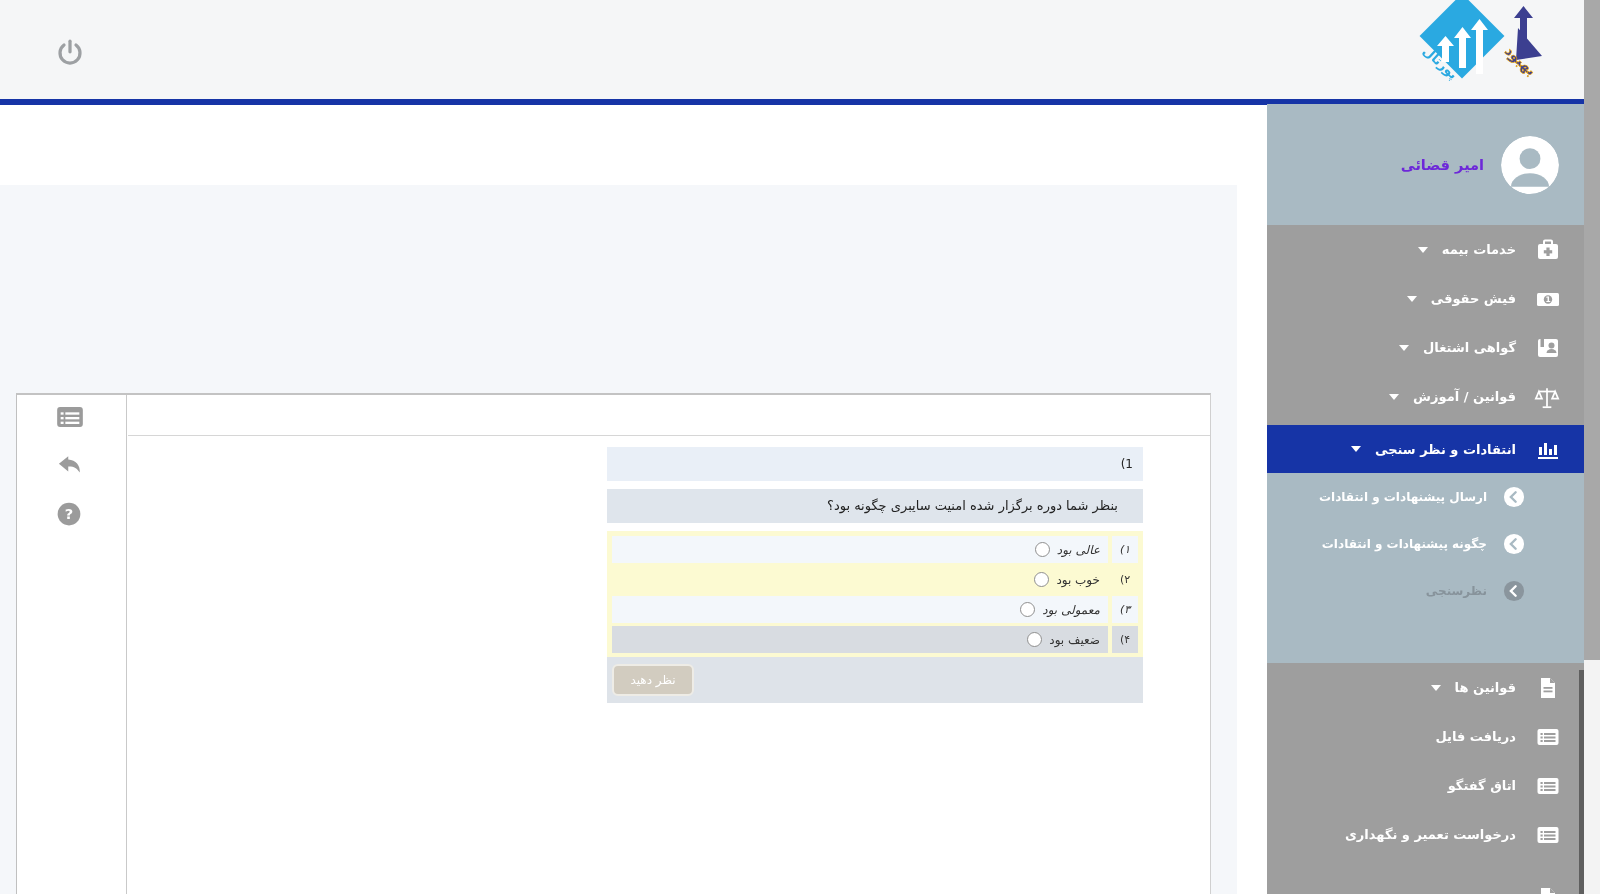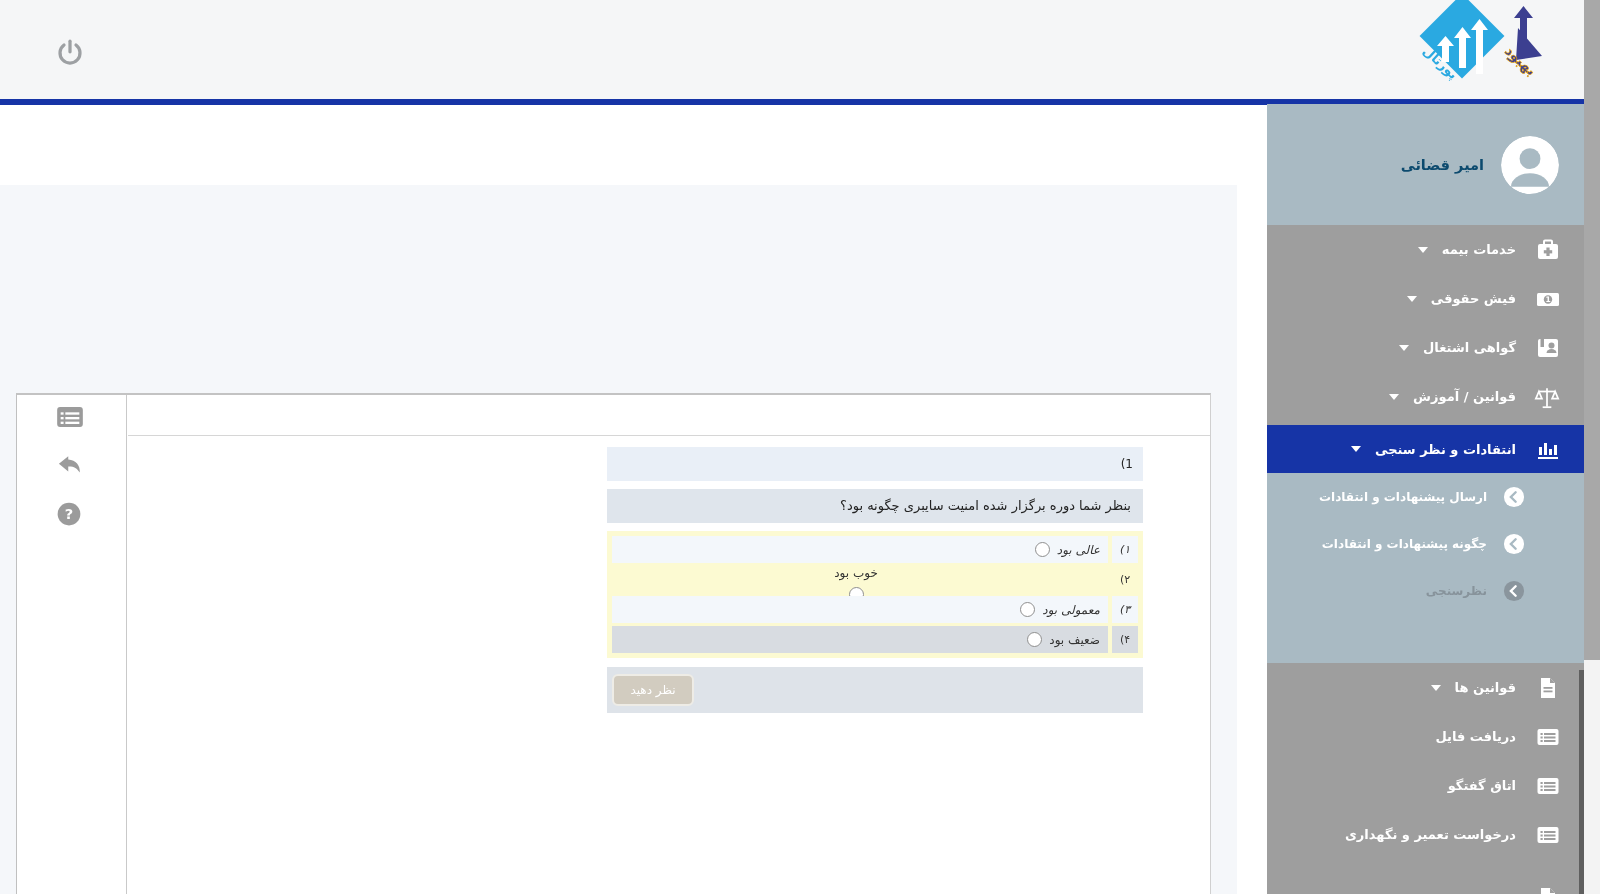--- a/index.html
+++ b/index.html
@@ -23,38 +23,38 @@
   .card{position:absolute;left:16px;top:208px;width:1193px;height:683px;background:#fff;border-left:1px solid #c0c0c0;border-right:1px solid #d0d0d0;border-top:2px solid #c3c3c3;border-bottom:1px solid #cccccc;box-sizing:content-box;}
   .card-toolbar{position:absolute;left:0;top:0;width:110px;height:100%;border-left:0;background:#fff;}
   .card-toolbar:after{content:"";position:absolute;right:0;top:0;bottom:0;width:1px;background:#c9c9c9;}
   .tool{position:absolute;left:39px;width:28px;height:28px;cursor:pointer;}
   .card-head{position:absolute;left:111px;right:0;top:0;height:40px;border-bottom:1px solid #d6d6d6;}
 
   
   .row-num{position:absolute;left:590px;top:52px;width:536px;height:34px;background:#e9eff7;direction:rtl;line-height:34px;font-size:12px;color:#222;padding:0;box-sizing:border-box;}
   .row-num span{margin-right:10px;}
   .row-q{position:absolute;left:590px;top:94px;width:536px;height:34px;background:#dfe5ec;direction:rtl;line-height:34px;font-size:13px;color:#222;box-sizing:border-box;white-space:nowrap;}
-  .row-q span{margin-right:12px;}
+  .row-q span{margin-right:25px;}
   .opt-box{position:absolute;left:590px;top:136px;width:536px;height:127px;background:#fcfad2;box-sizing:border-box;padding:5px;}
   .opt-row{display:flex;direction:rtl;height:27px;margin-bottom:3px;}
   .opt-row:last-child{margin-bottom:0;}
   .opt-cell-num{width:26px;flex:none;display:flex;align-items:center;justify-content:center;font-size:11px;color:#333;margin-left:4px;direction:rtl;}
   .opt-cell-text{flex:1;display:flex;direction:rtl;align-items:center;padding-right:8px;font-size:12px;color:#333;gap:7px;cursor:pointer;}
   .bg-light .opt-cell-num,.bg-light .opt-cell-text{background:#f3f7fb;font-style:italic;}
-  .bg-yellow .opt-cell-num,.bg-yellow .opt-cell-text{background:transparent;flex-direction:column;}
+  .bg-yellow .opt-cell-num,.bg-yellow .opt-cell-text{background:transparent;}
   .bg-gray .opt-cell-num,.bg-gray .opt-cell-text{background:#d8dce1;}
   .radio{width:13px;height:13px;border:1px solid #8f8f8f;border-radius:50%;background:#fff;flex:none;cursor:pointer;}
-  .btn-row{position:absolute;left:590px;top:272px;width:536px;height:46px;background:#dee3e9;}
+  .btn-row{position:absolute;left:590px;top:262px;width:536px;height:46px;background:#dee3e9;}
   .submit-btn{position:absolute;left:5px;top:7px;width:82px;height:32px;background:#d2ccc0;border:2px solid #eeece6;border-radius:6px;color:#fff;font-size:12px;font-family:"DejaVu Sans",sans-serif;cursor:pointer;direction:rtl;}
 
   
   .sidebar{position:absolute;left:1267px;top:104px;width:317px;height:790px;background:#9e9e9e;overflow:hidden;}
   .profile{position:absolute;left:0;top:0;right:0;height:121px;background:#a9bac3;display:flex;direction:rtl;align-items:center;padding-right:25px;gap:17px;box-sizing:border-box;}
   .avatar{width:58px;height:58px;border-radius:50%;overflow:hidden;flex:none;}
-  .user-name{color:#0c4a6e;font-weight:bold;font-size:14.5px;white-space:nowrap;}
+  .user-name{color:#6d28d9;font-weight:bold;font-size:14.5px;white-space:nowrap;}
   .menu-item{position:absolute;left:0;right:0;height:49px;display:flex;direction:rtl;align-items:center;padding-right:24px;box-sizing:border-box;color:#fff;font-size:13px;font-weight:bold;white-space:nowrap;cursor:pointer;}
   .menu-item .mi-icon{width:24px;height:24px;flex:none;margin-left:20px;}
   .menu-item .caret{margin-right:14px;flex:none;}
   .menu-item.active{left:-5px;right:-13px;height:48px;background:#1634a6;z-index:6;padding-right:37px;}
   .submenu{position:absolute;left:0;right:0;top:369px;height:190px;background:#a9bac3;}
   .sub-item{position:absolute;left:0;right:0;height:47px;display:flex;direction:rtl;align-items:center;padding-right:59px;box-sizing:border-box;color:#fff;font-size:12px;font-weight:bold;white-space:nowrap;gap:16px;cursor:pointer;}
   .sub-item .ci{width:22px;height:22px;flex:none;}
   .sub-item.disabled{color:#87939b;cursor:default;}
   .side-scroll{position:absolute;left:312px;top:566px;width:5px;height:224px;background:#5f5f5f;}
 

